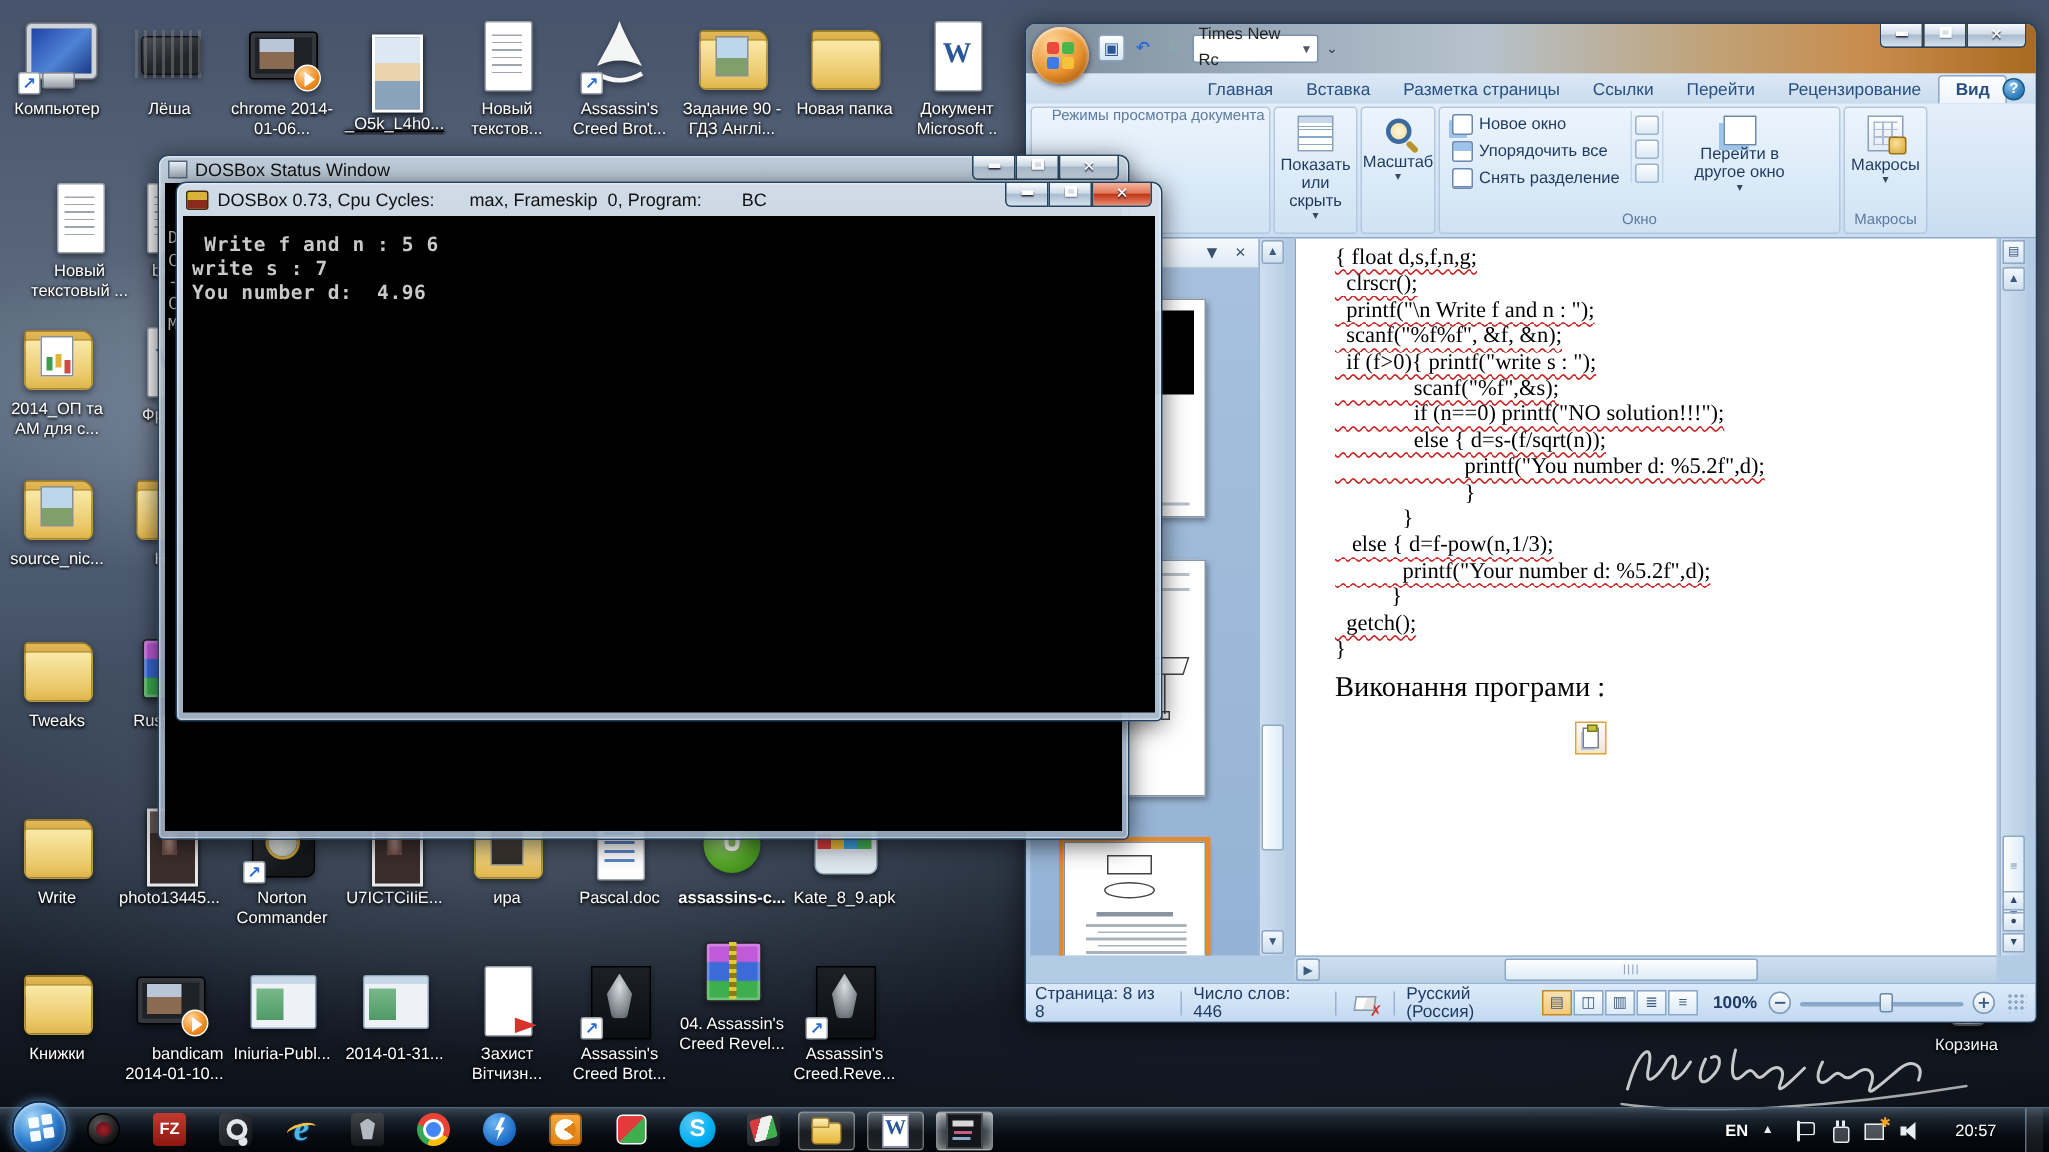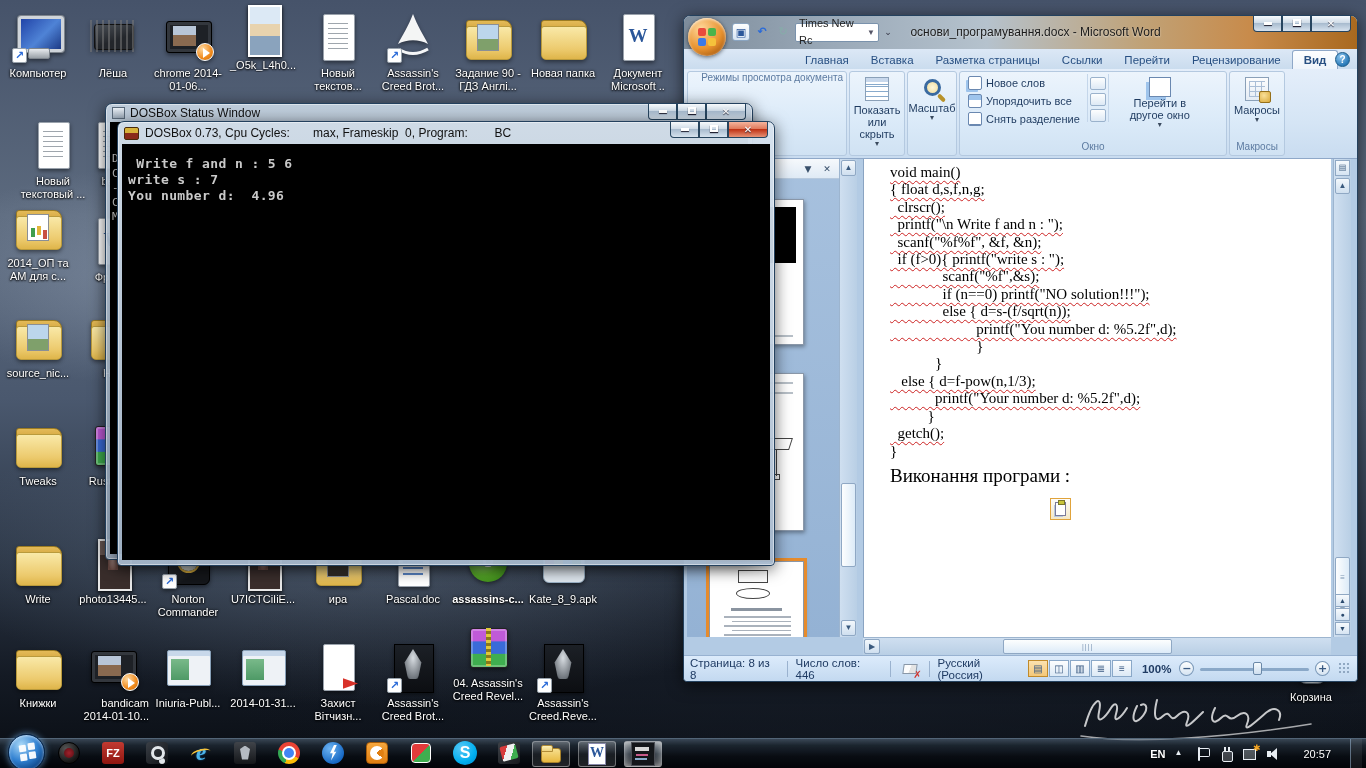--- a/index.html
+++ b/index.html
@@ -70,21 +70,21 @@
   .cbtn .gmax{display:inline-block;width:8px;height:7px;border:2px solid #fff;box-shadow:0 1px 1px #223}
   .cbtn .gx{font-size:10px}
 
   
   #win-status{left:105px;top:103px;width:648px;height:457px;z-index:10;background:linear-gradient(rgba(196,210,224,.95),rgba(150,168,188,.92))}
   #win-status .tbar{height:18px;padding-left:6px;gap:5px}
   #win-status .capbtns{right:6px}
   #win-status .client{position:absolute;left:4px;right:4px;top:18px;bottom:5px;background:#000}
   #status-frag{padding:30px 0 0 2px;font:11px/14.5px "DejaVu Sans Mono",monospace;color:#cfcfcf;white-space:pre}
   .appico-status{width:13px;height:12px;background:linear-gradient(#e8eef4,#9aa8b6);border:1px solid #5a6a7a;flex:none}
-  #win-console{left:117px;top:121px;width:658px;height:445px;z-index:20;background:linear-gradient(rgba(214,226,238,.97),rgba(166,184,204,.95))}
+  #win-console{left:117px;top:121px;width:658px;height:360px;z-index:20;background:linear-gradient(rgba(214,226,238,.97),rgba(166,184,204,.95))}
   #win-console .tbar{height:22px;padding-left:6px;gap:6px;font-weight:normal}
   #win-console .capbtns{right:6px}
   #win-console .client{position:absolute;left:4px;right:4px;top:22px;bottom:5px;background:#000}
   #console-text{padding:12px 0 0 6px;font:bold 13px/16px "DejaVu Sans Mono",monospace;color:#c9c9c9;white-space:pre;letter-spacing:.4px}
   .appico-dos{width:15px;height:13px;background:linear-gradient(#d8b23a 0 50%,#8a2a1a 50% 100%);border:1px solid #4a2a0a;flex:none;border-radius:2px}
 
   
   #win-word{left:683px;top:15px;width:675px;height:667px;z-index:5;background:#bdd2e8}
   #w-titlebar{position:absolute;left:0;right:0;top:0;height:33px;border-radius:6px 6px 0 0;background:linear-gradient(90deg,#7d8c9b 0%,#9aa9b8 22%,#b5c2cd 45%,#c0a277 68%,#c88b4b 84%,#a9691f 100%)}
   #w-title{position:absolute;left:180px;right:150px;top:9px;text-align:center;font-size:12px;color:#1b1b1b;text-shadow:0 1px 2px rgba(255,255,255,.6);white-space:nowrap;overflow:hidden}
@@ -268,21 +268,21 @@
       <div class="dicon" style="left: 77px; top: 10px;">
         <div class="icon48 g-chip"></div>
         <div class="dlabel">Лёша</div>
       </div>
       <div class="dicon" style="left: 152px; top: 10px;">
         <div class="icon48 g-video">
           <s class="playb"></s>
         </div>
         <div class="dlabel">chrome 2014-01-06...</div>
       </div>
-      <div class="dicon" style="left: 227px; top: 2px;">
+      <div class="dicon" style="left: 227px; top: 20px; text-decoration: underline;">
         <div class="icon48 g-picture"></div>
         <div class="dlabel">_O5k_L4h0...</div>
       </div>
       <div class="dicon" style="left: 302px; top: 10px;">
         <div class="icon48 g-textfile"></div>
         <div class="dlabel">Новый текстов...</div>
       </div>
       <div class="dicon" style="left: 377px; top: 10px;">
         <div class="icon48 g-aclogo">
           <svg width="46" height="50" viewBox="0 0 46 50">
@@ -308,21 +308,21 @@
         <div class="dlabel">Документ Microsoft ..</div>
       </div>
       <div class="dicon" style="left: 17px; top: 118px;">
         <div class="icon48 g-textfile"></div>
         <div class="dlabel">Новый текстовый ...</div>
       </div>
       <div class="dicon" style="left: 77px; top: 118px;">
         <div class="icon48 g-textfile"></div>
         <div class="dlabel">bevz</div>
       </div>
-      <div class="dicon" style="left: 2px; top: 200px;">
+      <div class="dicon" style="left: 2px; top: 210px;">
         <div class="icon48 g-folder">
           <i class="inlay inlay-chart"></i>
         </div>
         <div class="dlabel">2014_ОП та АМ для с...</div>
       </div>
       <div class="dicon" style="left: 77px; top: 214px;">
         <div class="icon48 g-worddoc"></div>
         <div class="dlabel">Фр Сте</div>
       </div>
       <div class="dicon" style="left: 2px; top: 310px;">
@@ -419,21 +419,20 @@
       </div>
       <div class="dicon" style="left: 1275px; top: 634px;">
         <div class="icon48 g-recycle"></div>
         <div class="dlabel">Корзина</div>
       </div>
     </div>
 </div>
 
 <div class="win" id="win-word">
   <div id="w-titlebar">
-    <div id="w-title">основи_програмування.docx  -  Microsoft Word</div>
     <div class="capbtns" id="w-caps">
       <div class="cbtn"><span class="gmin"></span></div>
       <div class="cbtn"><span class="gmax"></span></div>
       <div class="cbtn"><span class="gx">✕</span></div>
     </div>
   </div>
   <div id="orb-office"></div>
   <div id="w-qat">
     <div class="qbtn q-save">▣</div>
     <div class="qbtn q-undo">↶</div>
@@ -471,21 +470,21 @@
         <div class="bi-zoomglass"></div>
         <span>Масштаб</span>
         <span class="car">▾</span>
       </div>
     </div>
     <div class="rgroup g-window-grp" style="width:268px">
       <div class="rg-body">
         <div class="smallcol" style="padding-top:1px">
           <div class="sbtn">
               <span class="mi mi-newwin"></span>
-              <span>Новое слов</span>
+              <span>Новое окно</span>
             </div>
           <div class="sbtn">
               <span class="mi mi-arrange"></span>
               <span>Упорядочить все</span>
             </div>
           <div class="sbtn">
               <span class="mi mi-split"></span>
               <span>Снять разделение</span>
             </div>
         </div>
@@ -546,21 +545,20 @@
           <div class="tp-txt"></div>
       </div>
     </div>
     <div id="pane-sb">
       <div class="sb-btn up">▲</div>
       <div id="pane-thumbtrack"></div>
       <div class="sb-btn dn">▼</div>
     </div>
     <div id="w-doc">
       <div id="doc-code">
-          <div class="codeline squig">void main()</div>
           <div class="codeline squig">{ float d,s,f,n,g;</div>
           <div class="codeline squig">  clrscr();</div>
           <div class="codeline squig">  printf("\n Write f and n : ");</div>
           <div class="codeline squig">  scanf("%f%f", &amp;f, &amp;n);</div>
           <div class="codeline squig">  if (f&gt;0){ printf("write s : ");</div>
           <div class="codeline squig">              scanf("%f",&amp;s);</div>
           <div class="codeline squig">              if (n==0) printf("NO solution!!!");</div>
           <div class="codeline squig">              else { d=s-(f/sqrt(n));</div>
           <div class="codeline squig">                       printf("You number d: %5.2f",d);</div>
           <div class="codeline">                       }</div>

